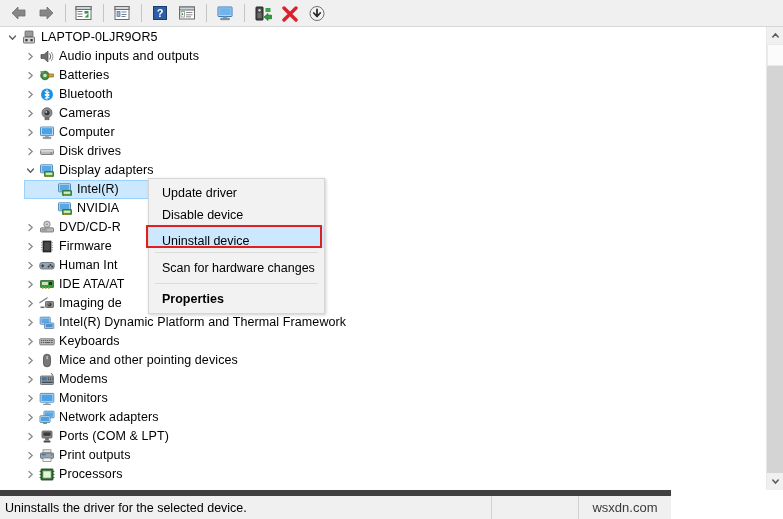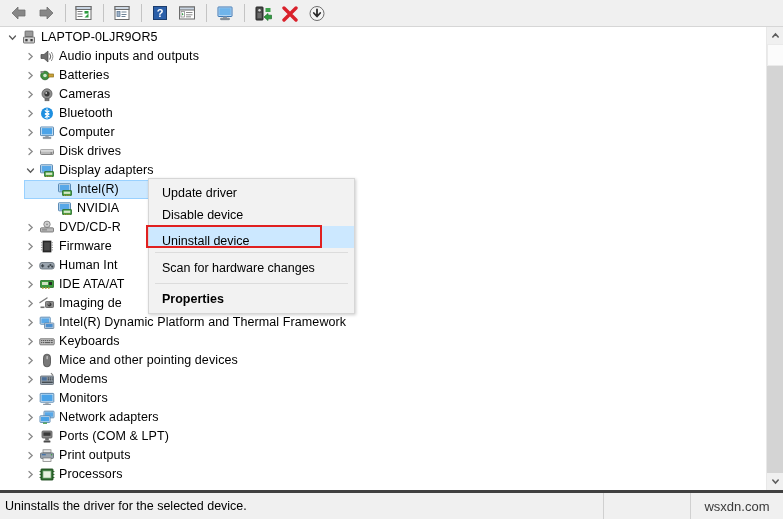--- a/index.html
+++ b/index.html
@@ -104,23 +104,23 @@
     position:absolute;left:0;top:17px;width:17px;height:22px;
     background:#fbfbfb;border:1px solid #eaeaea;box-sizing:border-box;
   }
   #sb-track{
     position:absolute;left:0;top:39px;width:17px;bottom:17px;
     background:#d4d4d4;
   }
 
   
   #statusbar{
-    position:absolute;left:0;bottom:0;width:783px;height:29px;
+    position:absolute;left:0;bottom:0;width:671px;height:29px;
     background:#7dd3fc;
-    border-top:3px solid #404040;
+    border-top:6px solid #404040;
     box-sizing:border-box;
     display:flex;align-items:stretch;
   }
   #status-text{
     flex:1;
     border-right:1px solid #d0d0d0;
     display:flex;align-items:center;
     padding-left:5px;
     font-size:12.5px;
     background:#f0f0f0;
@@ -131,21 +131,21 @@
   #watermark{
     width:92px;
     display:flex;align-items:center;justify-content:center;
     font-size:13px;color:#3a3a3a;
     background:#f0f0f0;
     text-align:right;
   }
 
   
   #ctx-menu{
-    position:absolute;left:148px;top:178px;width:207px;
+    position:absolute;left:148px;top:178px;width:177px;
     background:#f2f2f2;
     border:1px solid #d6d6d6;
     box-shadow:1px 1px 3px rgba(0,0,0,0.20);
     box-sizing:border-box;
     z-index:40;
     padding:3px 0 3px 0;
   }
   .mi{
     height:22px;
     display:flex;align-items:center;
@@ -323,42 +323,42 @@
     </div>
 
     <div class="row depth1">
       <span class="chev">
         <svg width="9" height="9" viewBox="0 0 9 9">
             <path d="M3 1.5 L6.2 4.5 L3 7.5" fill="none" stroke="#8a8a8a" stroke-width="1.3" stroke-linecap="round"></path>
           </svg>
       </span>
       <span class="icon">
         <svg width="16" height="15" viewBox="0 0 16 15">
+          <circle cx="8" cy="7.5" r="6" fill="#1d8fe0"></circle>
+          <path d="M6.2 4.6 L10 8 L6.2 11.4 M8 2.8 L8 12.2 M10 5 L6.2 8 L10 10.8" fill="none" stroke="#ffffff" stroke-width="1.15" stroke-linejoin="round" stroke-linecap="round"></path>
+        </svg>
+      </span>
+      <span class="label">Bluetooth</span>
+    </div>
+
+    <div class="row depth1">
+      <span class="chev">
+        <svg width="9" height="9" viewBox="0 0 9 9">
+            <path d="M3 1.5 L6.2 4.5 L3 7.5" fill="none" stroke="#8a8a8a" stroke-width="1.3" stroke-linecap="round"></path>
+          </svg>
+      </span>
+      <span class="icon">
+        <svg width="16" height="15" viewBox="0 0 16 15">
           <circle cx="8" cy="6.8" r="5" fill="#8e8e8e" stroke="#5a5a5a" stroke-width="0.8"></circle>
           <circle cx="8" cy="6.8" r="2.6" fill="#3a3a3a"></circle>
           <circle cx="7.2" cy="6" r="0.9" fill="#cfcfcf"></circle>
           <rect x="6" y="11.8" width="4" height="2" fill="#777" stroke="#555" stroke-width="0.6"></rect>
         </svg>
       </span>
       <span class="label">Cameras</span>
-    </div>
-
-    <div class="row depth1">
-      <span class="chev">
-        <svg width="9" height="9" viewBox="0 0 9 9">
-            <path d="M3 1.5 L6.2 4.5 L3 7.5" fill="none" stroke="#8a8a8a" stroke-width="1.3" stroke-linecap="round"></path>
-          </svg>
-      </span>
-      <span class="icon">
-        <svg width="16" height="15" viewBox="0 0 16 15">
-          <circle cx="8" cy="7.5" r="6" fill="#1d8fe0"></circle>
-          <path d="M6.2 4.6 L10 8 L6.2 11.4 M8 2.8 L8 12.2 M10 5 L6.2 8 L10 10.8" fill="none" stroke="#ffffff" stroke-width="1.15" stroke-linejoin="round" stroke-linecap="round"></path>
-        </svg>
-      </span>
-      <span class="label">Bluetooth</span>
     </div>
 
     <div class="row depth1">
       <span class="chev">
         <svg width="9" height="9" viewBox="0 0 9 9">
             <path d="M3 1.5 L6.2 4.5 L3 7.5" fill="none" stroke="#8a8a8a" stroke-width="1.3" stroke-linecap="round"></path>
           </svg>
       </span>
       <span class="icon">
         <svg width="16" height="15" viewBox="0 0 16 15">

